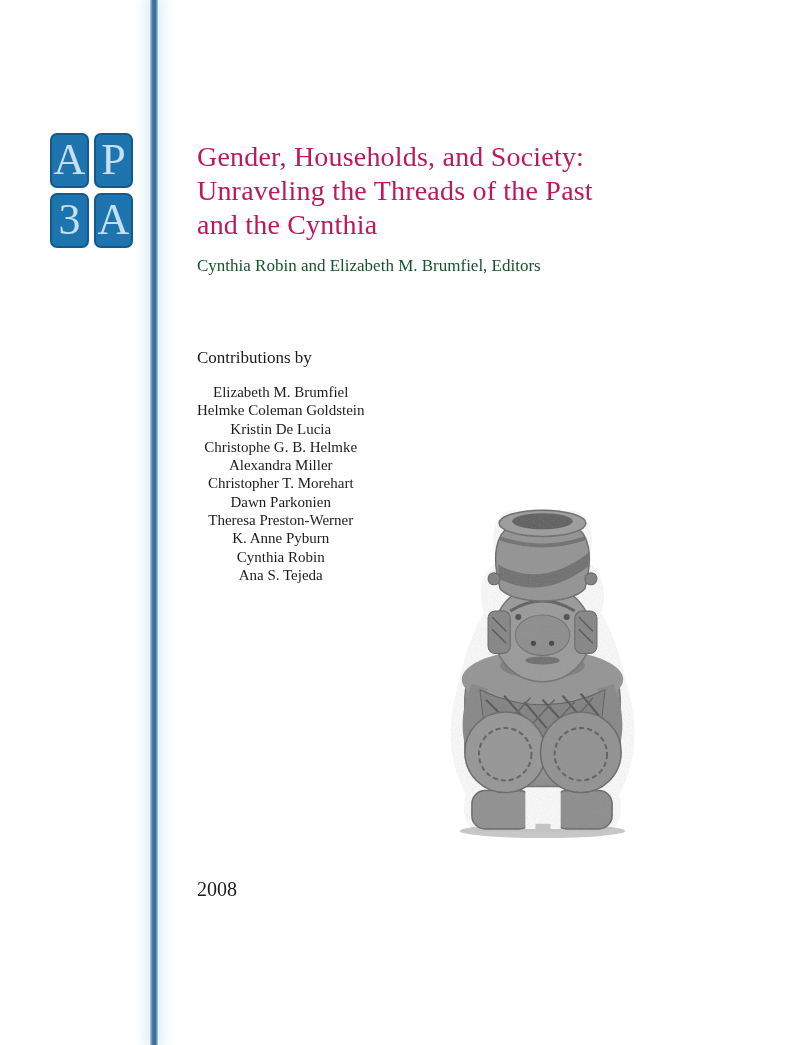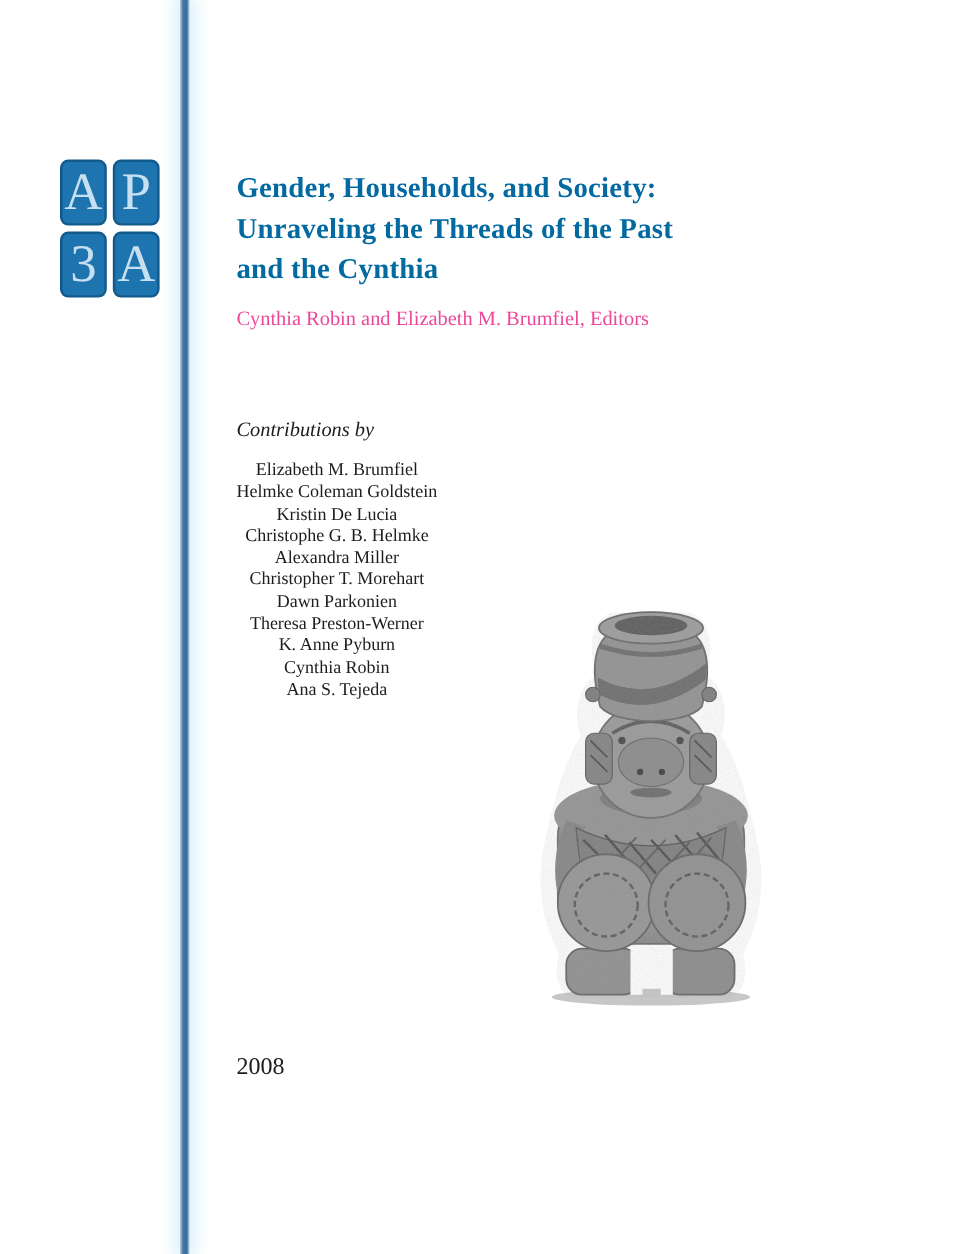--- a/index.html
+++ b/index.html
@@ -36,38 +36,37 @@
     color: #c6e0f2;
     font-family: "Liberation Serif", serif;
     font-size: 44px;
     line-height: 1;
     padding-bottom: 2px;
   }
 
   
   .title {
     position: absolute; left: 197px; top: 140px;
-    color: #0369a1;
-    font-weight: bold;
-    font-size: 24px;
+    color: #be185d;
+    font-weight: normal;
+    font-size: 28px;
     line-height: 34px;
     letter-spacing: 0.2px;
   }
 
   .editors {
     position: absolute; left: 197px; top: 256px;
-    color: #ec4899;
+    color: #14532d;
     font-size: 17px;
   }
 
   .contrib-heading {
     position: absolute; left: 197px; top: 348px;
     color: #1c1c1c;
     font-size: 17px;
-    font-style: italic;
   }
 
   .contrib-list {
     position: absolute; left: 197px; top: 383px;
     margin: 0; padding: 0; list-style: none;
     color: #1c1c1c;
     font-size: 15px;
     line-height: 18.3px;
     text-align: center;
   }

